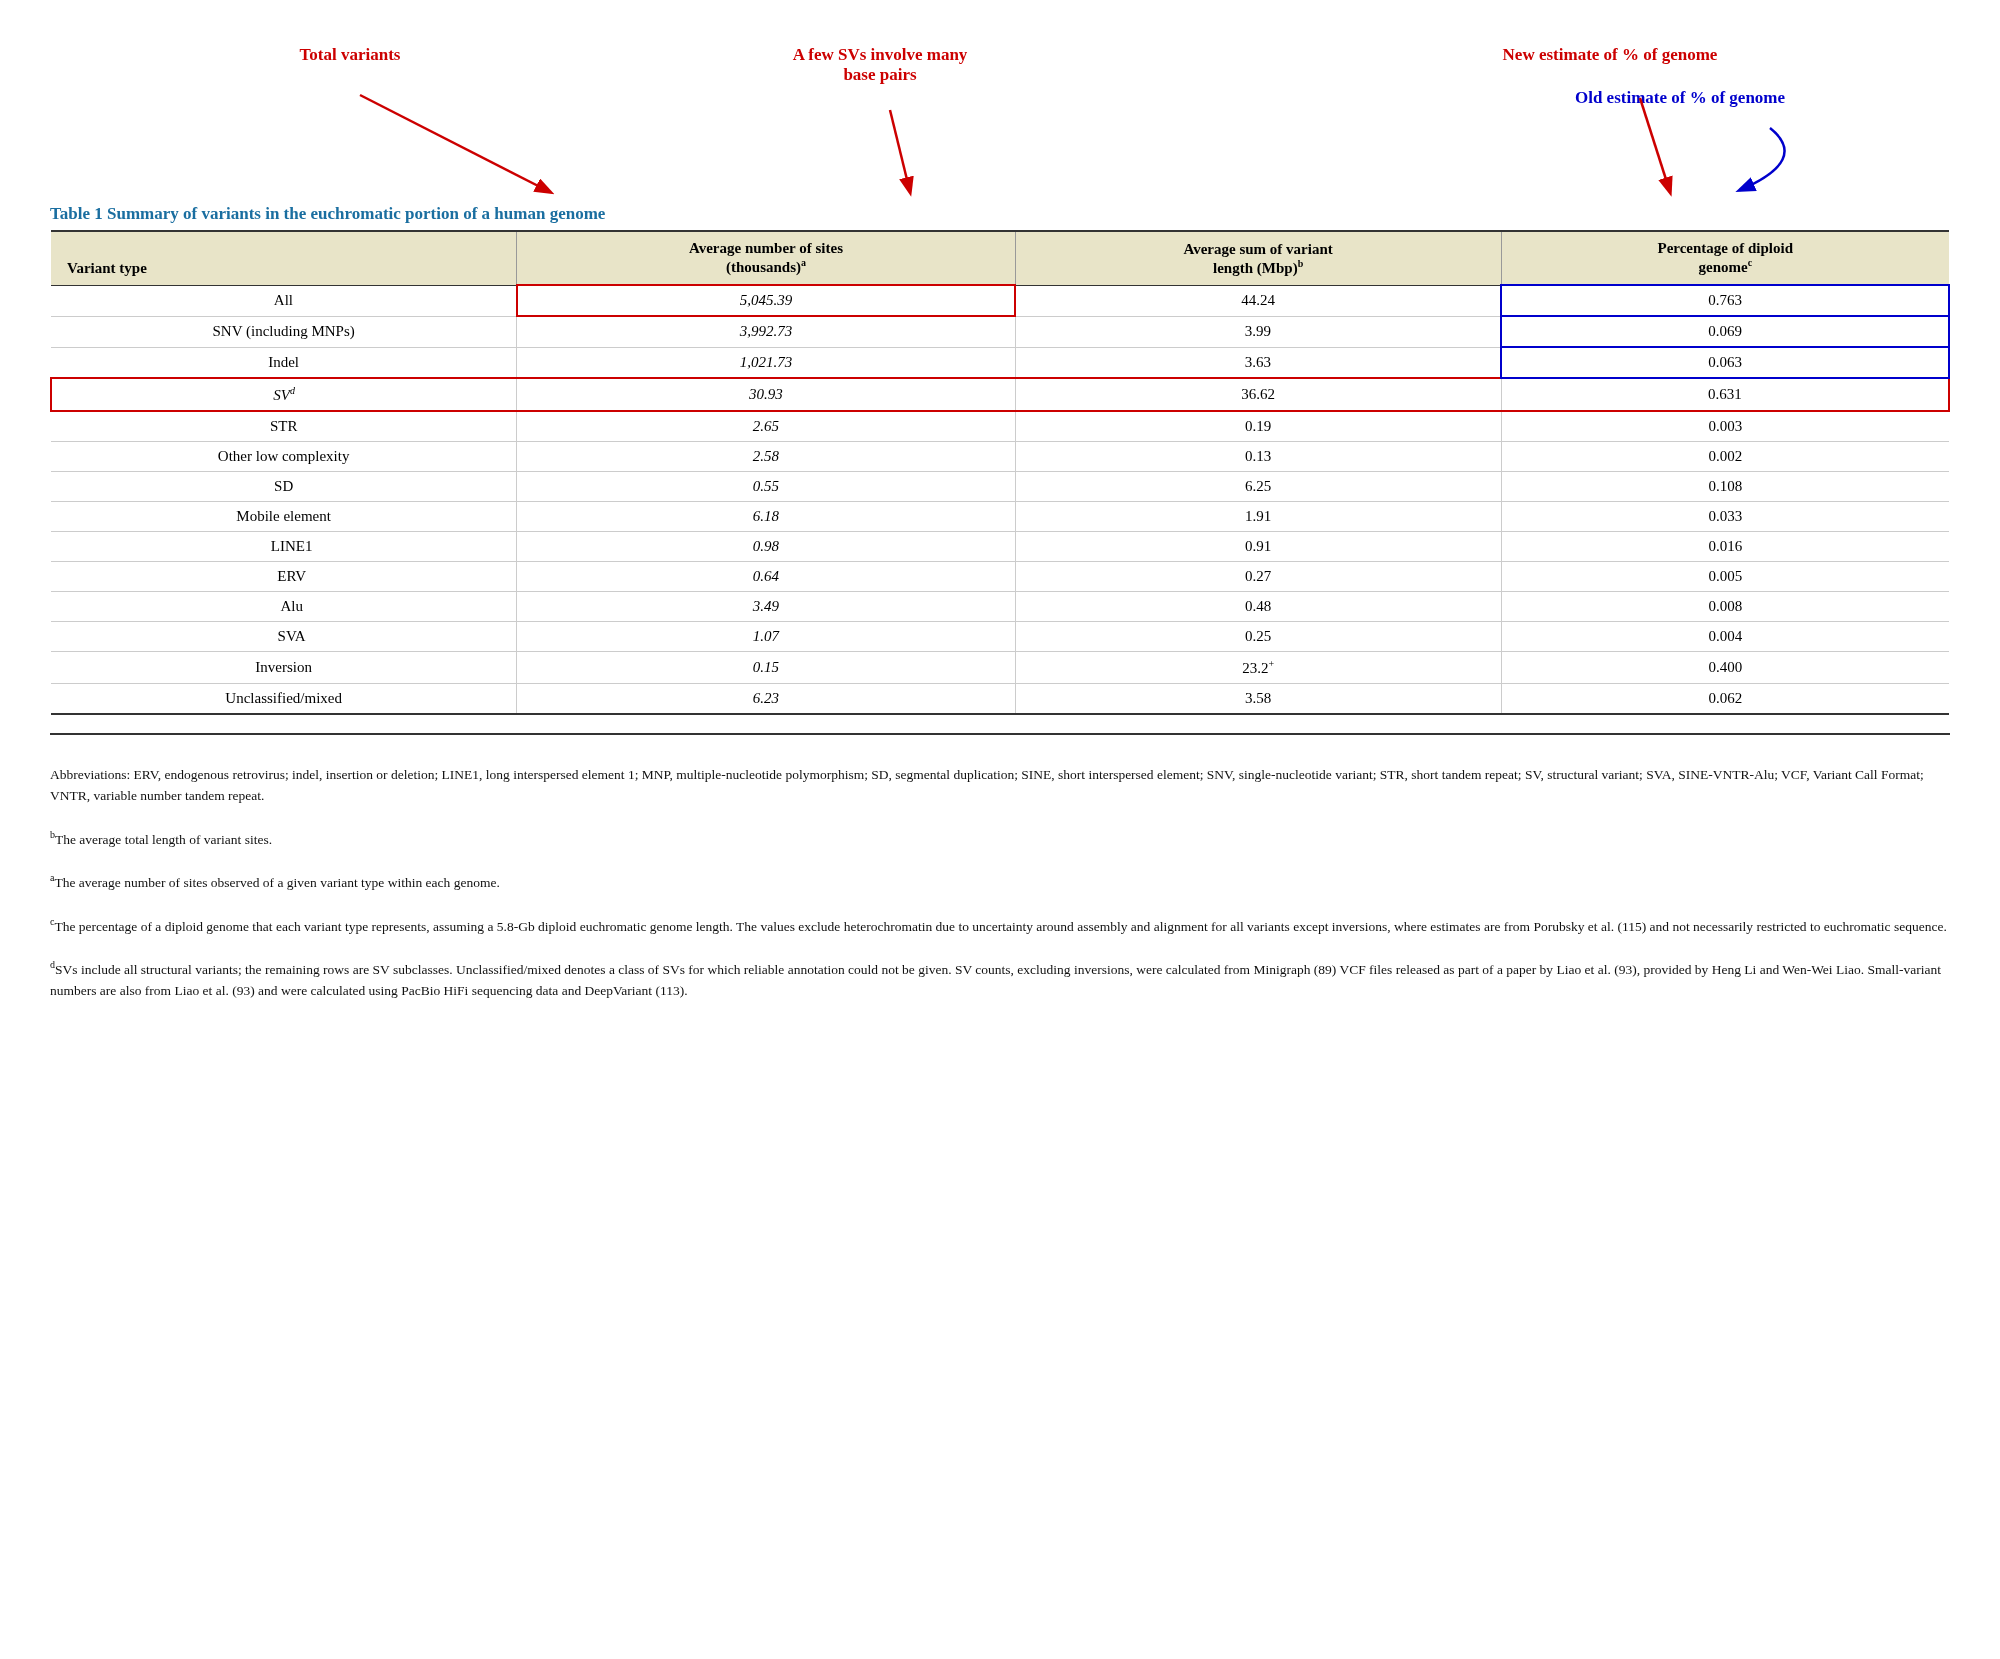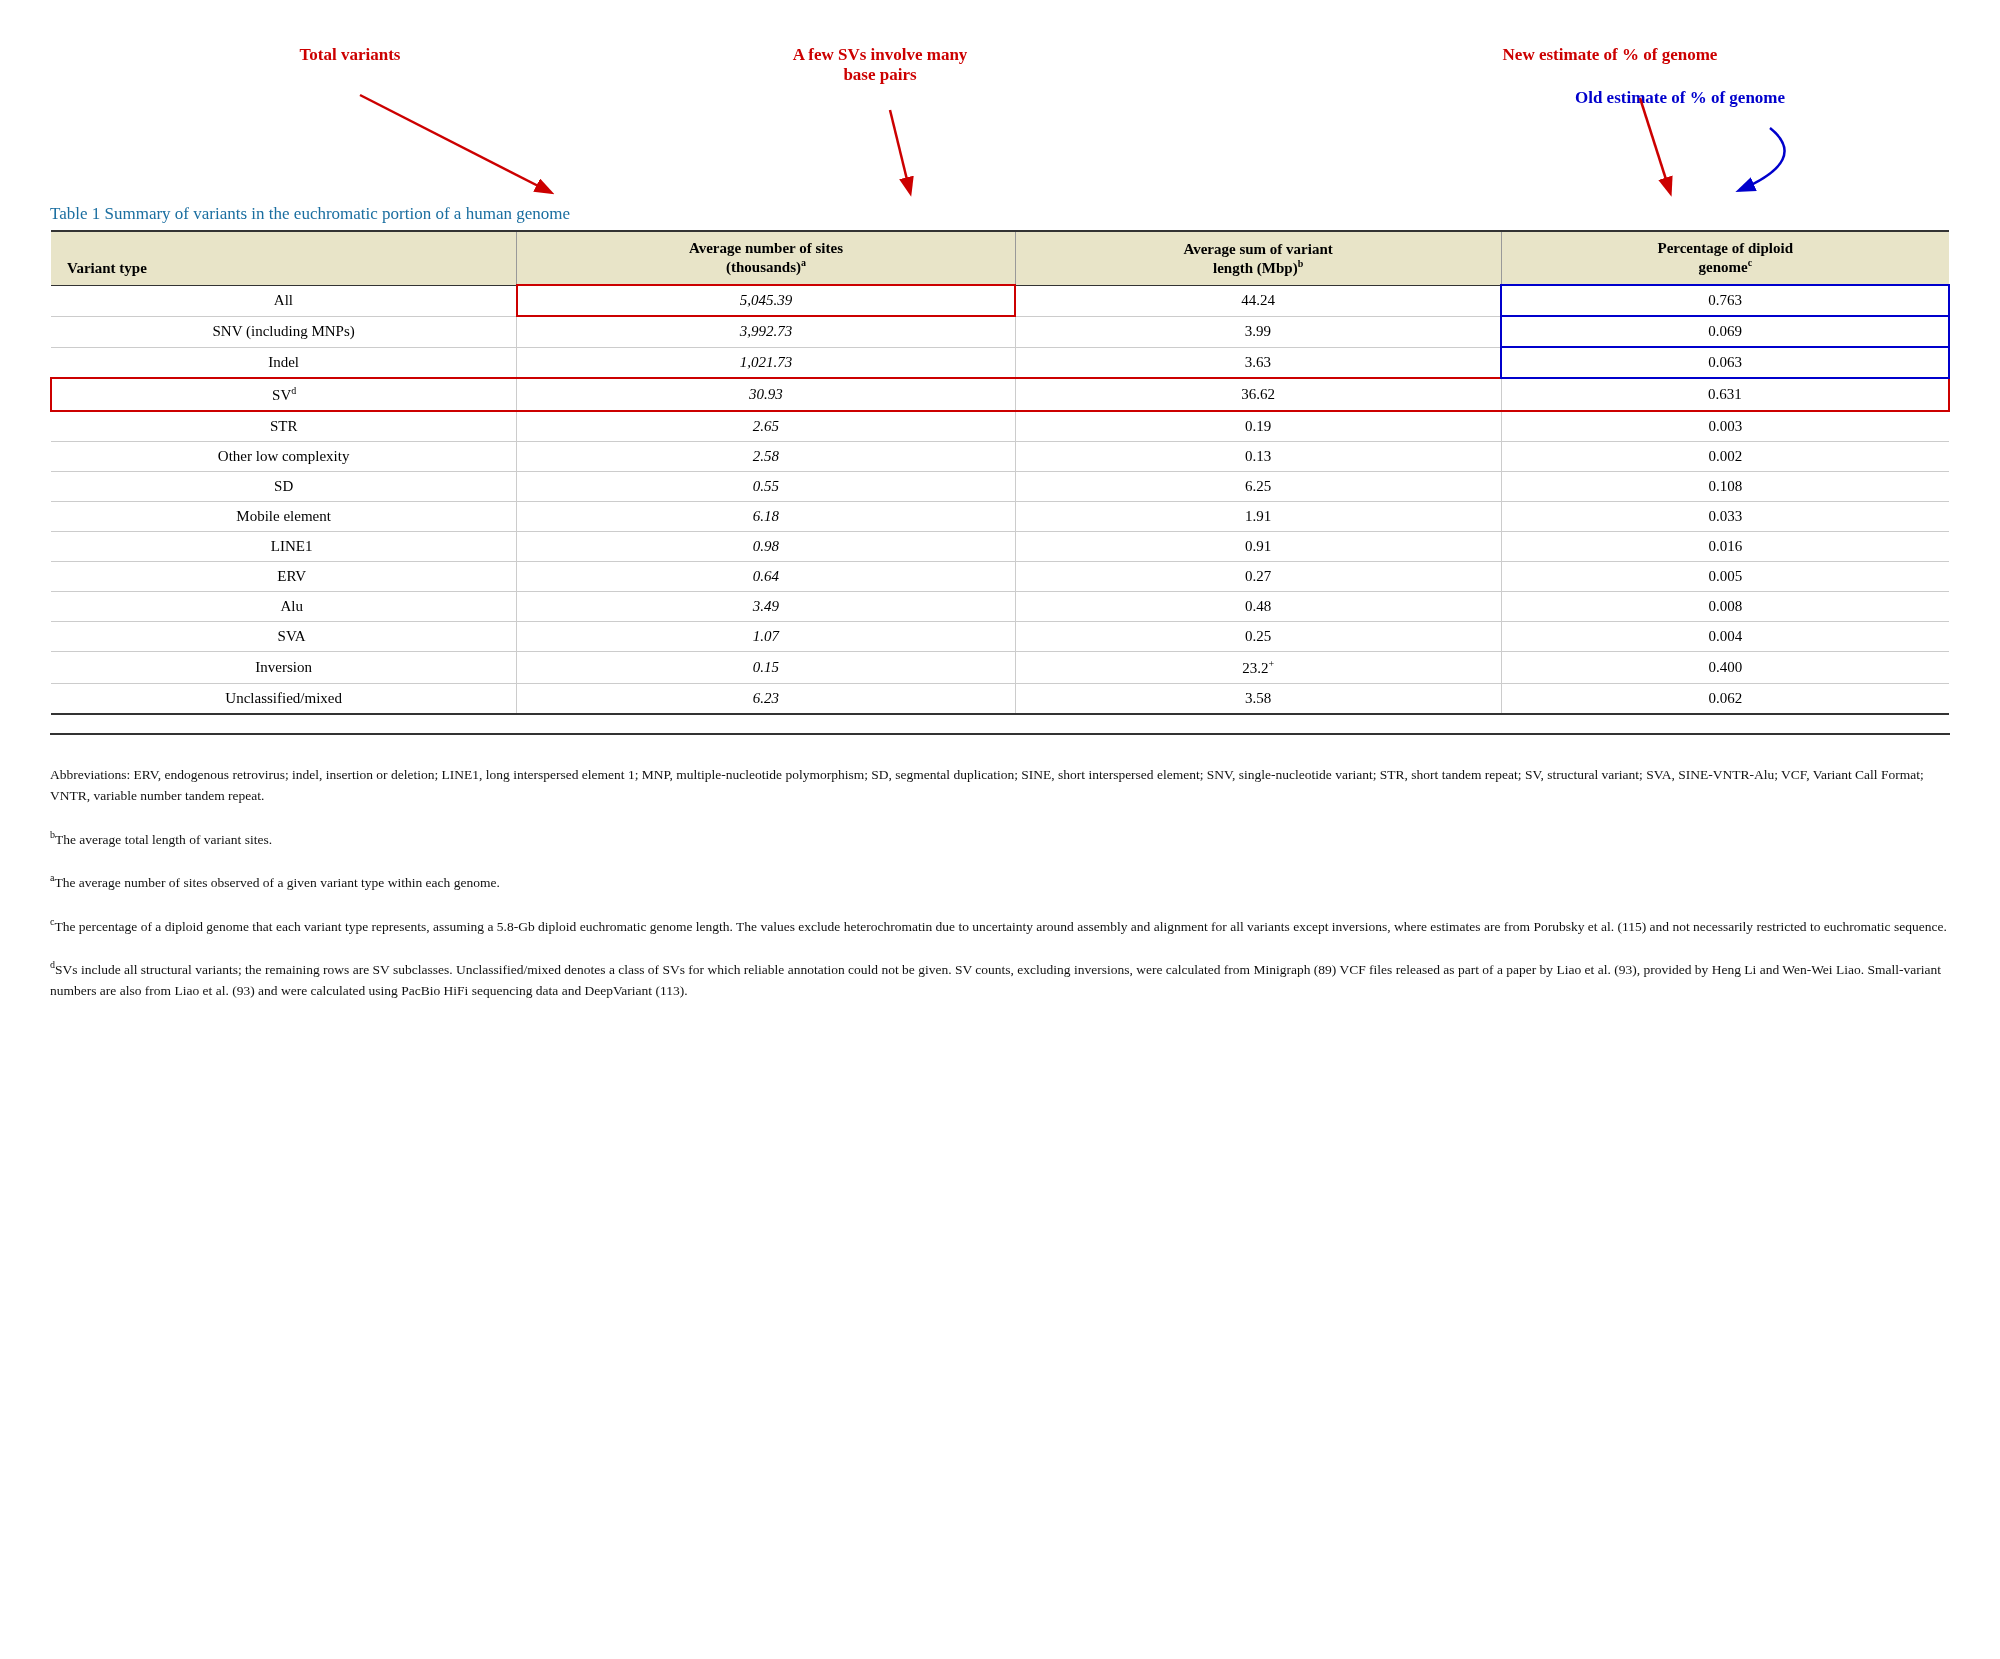--- a/index.html
+++ b/index.html
@@ -27,21 +27,21 @@
       line-height: 1.2;
     }
 
     .annotation-red { color: #cc0000; }
     .annotation-blue { color: #0000cc; }
 
     
     .table-title {
       color: #1a6ea0;
       font-size: 17px;
-      font-weight: normal;
+      font-weight: bold;
       margin-bottom: 6px;
       padding-top: 4px;
     }
 
     
     .data-table {
       width: 100%;
       border-collapse: collapse;
       margin-bottom: 18px;
     }
@@ -202,21 +202,21 @@
         <td class="col-length">3.99</td>
         <td class="col-percentage" style="border: 2px solid rgb(0, 0, 204);">0.069</td>
       </tr>
       <tr>
         <td class="col-variant">Indel</td>
         <td class="col-sites">1,021.73</td>
         <td class="col-length">3.63</td>
         <td class="col-percentage" style="border: 2px solid rgb(0, 0, 204);">0.063</td>
       </tr>
       <tr style="border-top: 2px solid rgb(204, 0, 0); border-bottom: 2px solid rgb(204, 0, 0);">
-        <td class="col-variant" style="border-left: 2px solid rgb(204, 0, 0); border-top: 2px solid rgb(204, 0, 0); border-bottom: 2px solid rgb(204, 0, 0);">SV<sup>d</sup></td>
+        <td class="col-variant" style="border-left: 2px solid rgb(204, 0, 0); border-top: 2px solid rgb(204, 0, 0); border-bottom: 2px solid rgb(204, 0, 0); font-style: italic;">SV<sup>d</sup></td>
         <td class="col-sites" style="border-top: 2px solid rgb(204, 0, 0); border-bottom: 2px solid rgb(204, 0, 0);">30.93</td>
         <td class="col-length" style="border-top: 2px solid rgb(204, 0, 0); border-bottom: 2px solid rgb(204, 0, 0);">36.62</td>
         <td class="col-percentage" style="border-top: 2px solid rgb(204, 0, 0); border-bottom: 2px solid rgb(204, 0, 0); border-right: 2px solid rgb(204, 0, 0);">0.631</td>
       </tr>
       <tr>
         <td class="col-variant">STR</td>
         <td class="col-sites">2.65</td>
         <td class="col-length">0.19</td>
         <td class="col-percentage">0.003</td>
       </tr>

